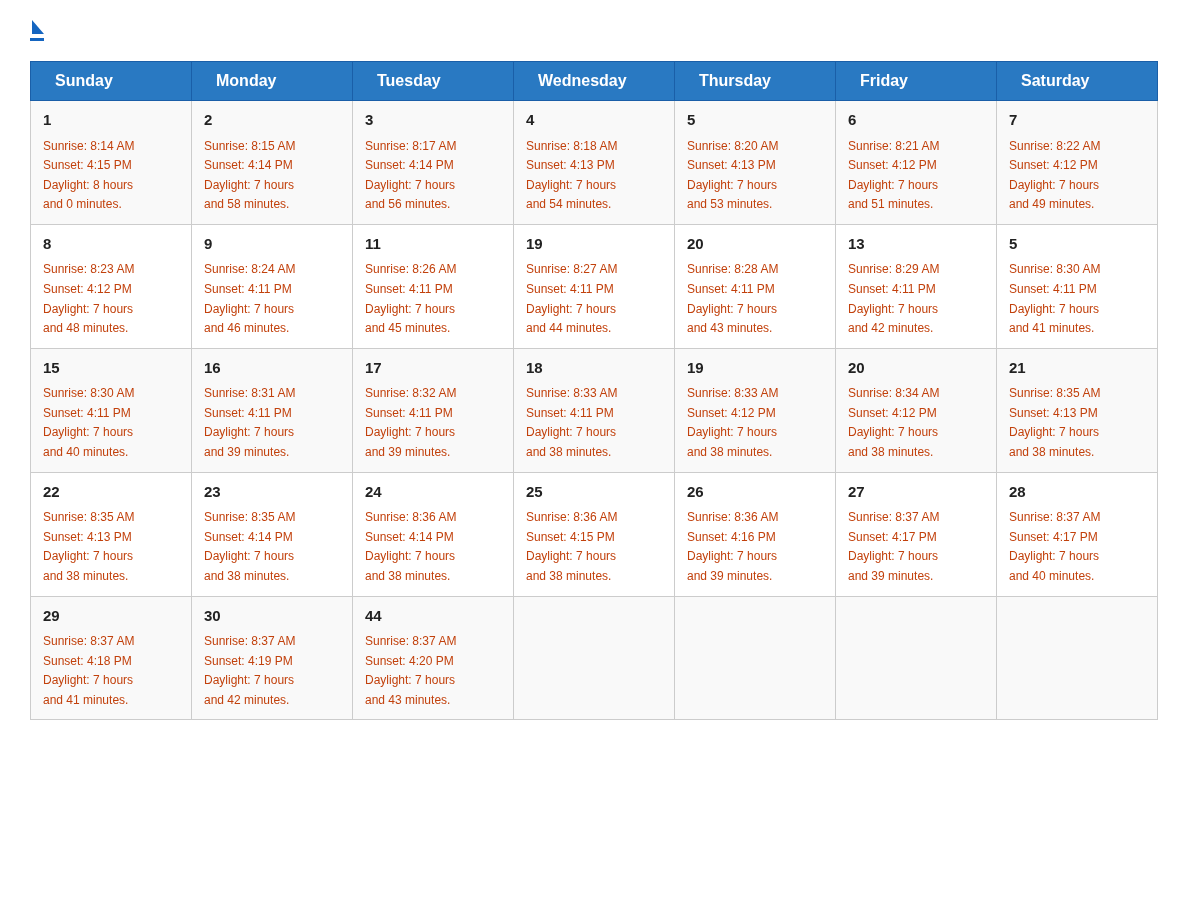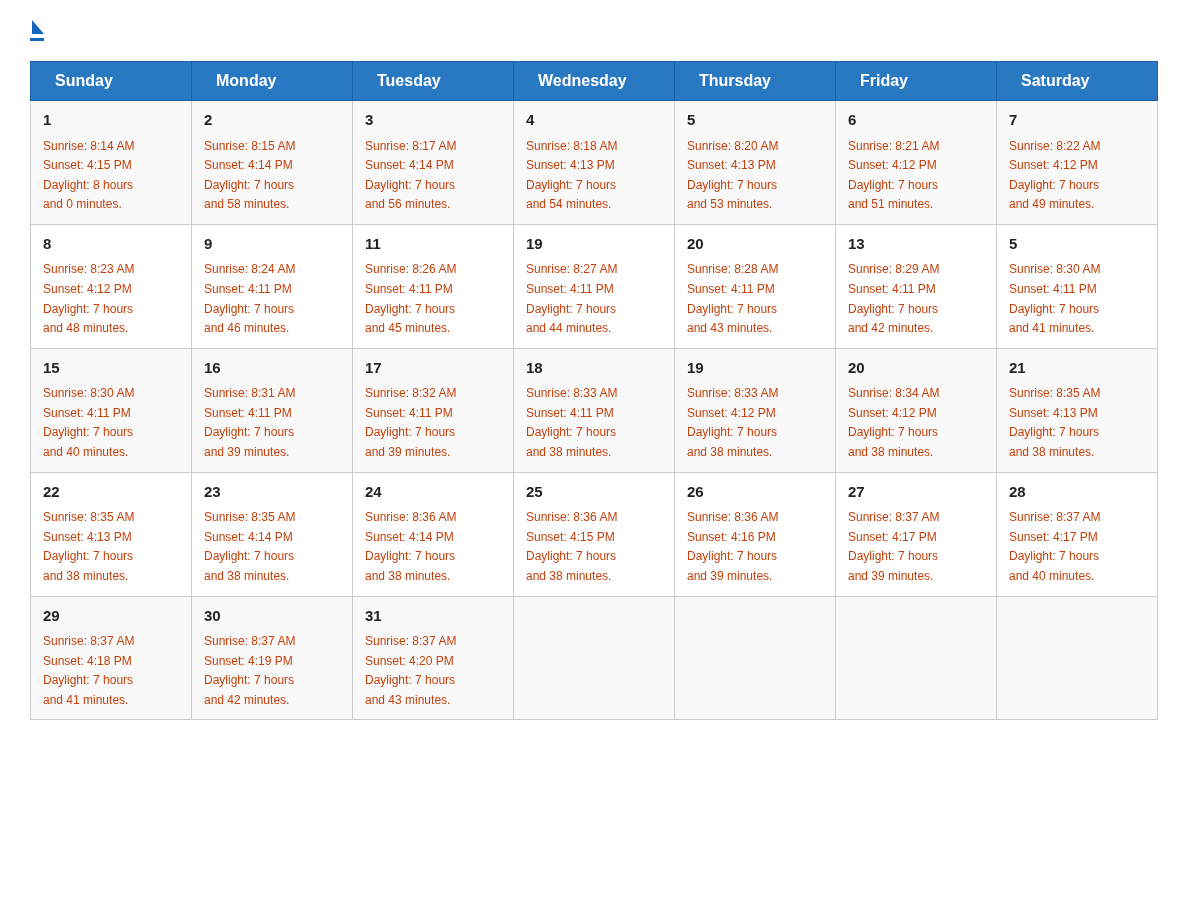--- a/index.html
+++ b/index.html
@@ -268,21 +268,21 @@
       <tr>
         <td>
         <span class="day-number">29</span>
         <span class="day-info">Sunrise: 8:37 AM<br>Sunset: 4:18 PM<br>Daylight: 7 hours<br>and 41 minutes.</span>
       </td>
         <td>
         <span class="day-number">30</span>
         <span class="day-info">Sunrise: 8:37 AM<br>Sunset: 4:19 PM<br>Daylight: 7 hours<br>and 42 minutes.</span>
       </td>
         <td>
-        <span class="day-number">31</span>
+        <span class="day-number">44</span>
         <span class="day-info">Sunrise: 8:37 AM<br>Sunset: 4:20 PM<br>Daylight: 7 hours<br>and 43 minutes.</span>
       </td>
         <td class="empty-cell"></td>
         <td class="empty-cell"></td>
         <td class="empty-cell"></td>
         <td class="empty-cell"></td>
       </tr>
     </tbody>
 </table>
 

